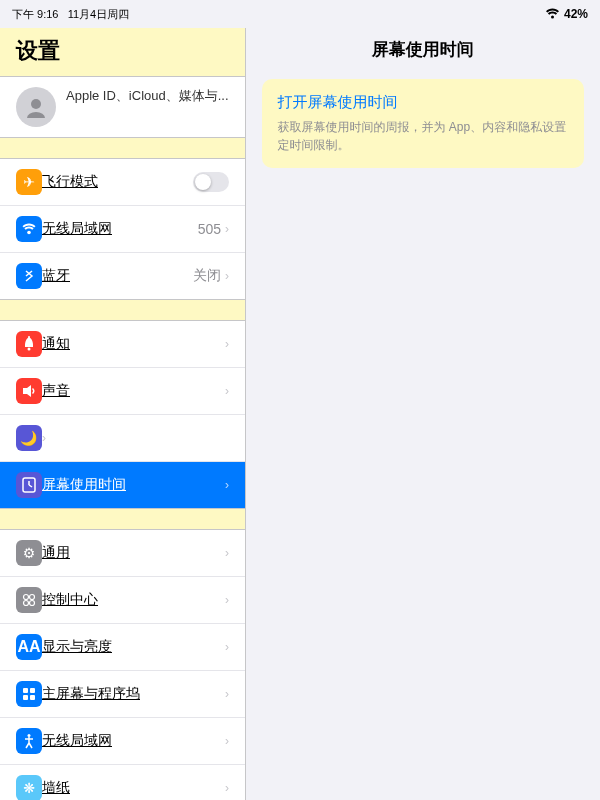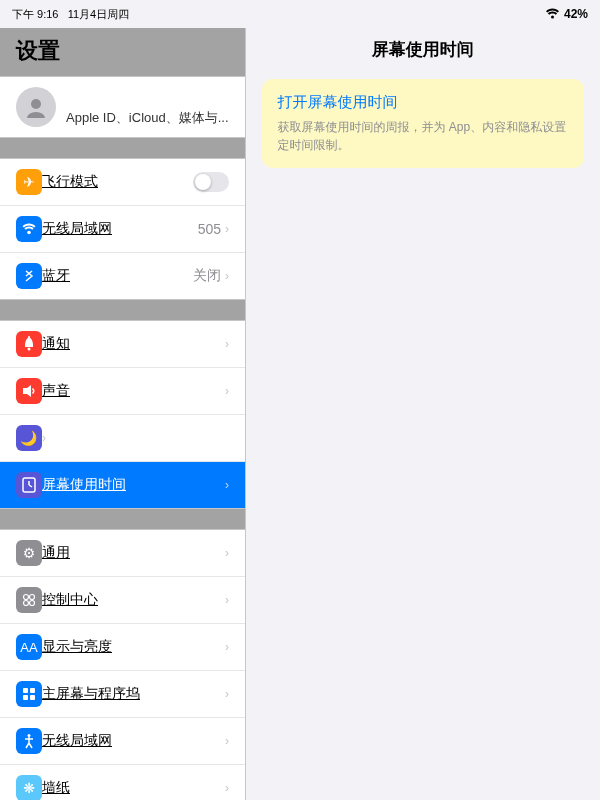--- a/index.html
+++ b/index.html
@@ -31,39 +31,39 @@
     
     .main-layout {
       display: flex;
       flex: 1;
       overflow: hidden;
     }
 
     
     .sidebar {
       width: 245px;
-      background: #a3a3a3;
+      background: #fef9c3;
       overflow-y: auto;
       flex-shrink: 0;
       padding-bottom: 32px;
     }
 
     .sidebar-header {
       padding: 8px 16px 6px;
       font-size: 22px;
       font-weight: 700;
       color: #000;
     }
 
     
     .profile-row {
       background: #fff;
       margin: 4px 0 0;
       display: flex;
-      align-items: flex-end;
+      align-items: flex-start;
       padding: 10px 16px;
       border-top: 0.5px solid #c6c6c8;
       border-bottom: 0.5px solid #c6c6c8;
     }
     .avatar {
       width: 40px;
       height: 40px;
       border-radius: 50%;
       background: #d1d1d6;
       display: flex; align-items: center; justify-content: center;
@@ -315,21 +315,21 @@
             <circle cx="10" cy="4" r="2.5" stroke="white" stroke-width="1.2" fill="none"></circle>
             <circle cx="4" cy="10" r="2.5" stroke="white" stroke-width="1.2" fill="none"></circle>
             <circle cx="10" cy="10" r="2.5" stroke="white" stroke-width="1.2" fill="none"></circle>
           </svg>
         </div>
         <span class="row-label">控制中心</span>
         <span style="color:#c7c7cc;font-size:12px;">›</span>
       </div>
 
       <div class="settings-row">
-        <div class="row-icon" style="background:#007aff;font-size:13px;font-weight:400;">AA</div>
+        <div class="row-icon" style="background:#007aff;font-size:16px;font-weight:700;">AA</div>
         <span class="row-label">显示与亮度</span>
         <span style="color:#c7c7cc;font-size:12px;">›</span>
       </div>
 
       <div class="settings-row">
         <div class="row-icon" style="background:#007aff;">
           <svg width="14" height="14" viewBox="0 0 14 14" fill="white">
             <rect x="1" y="1" width="5" height="5" rx="1" fill="white"></rect>
             <rect x="8" y="1" width="5" height="5" rx="1" fill="white"></rect>
             <rect x="1" y="8" width="5" height="5" rx="1" fill="white"></rect>

